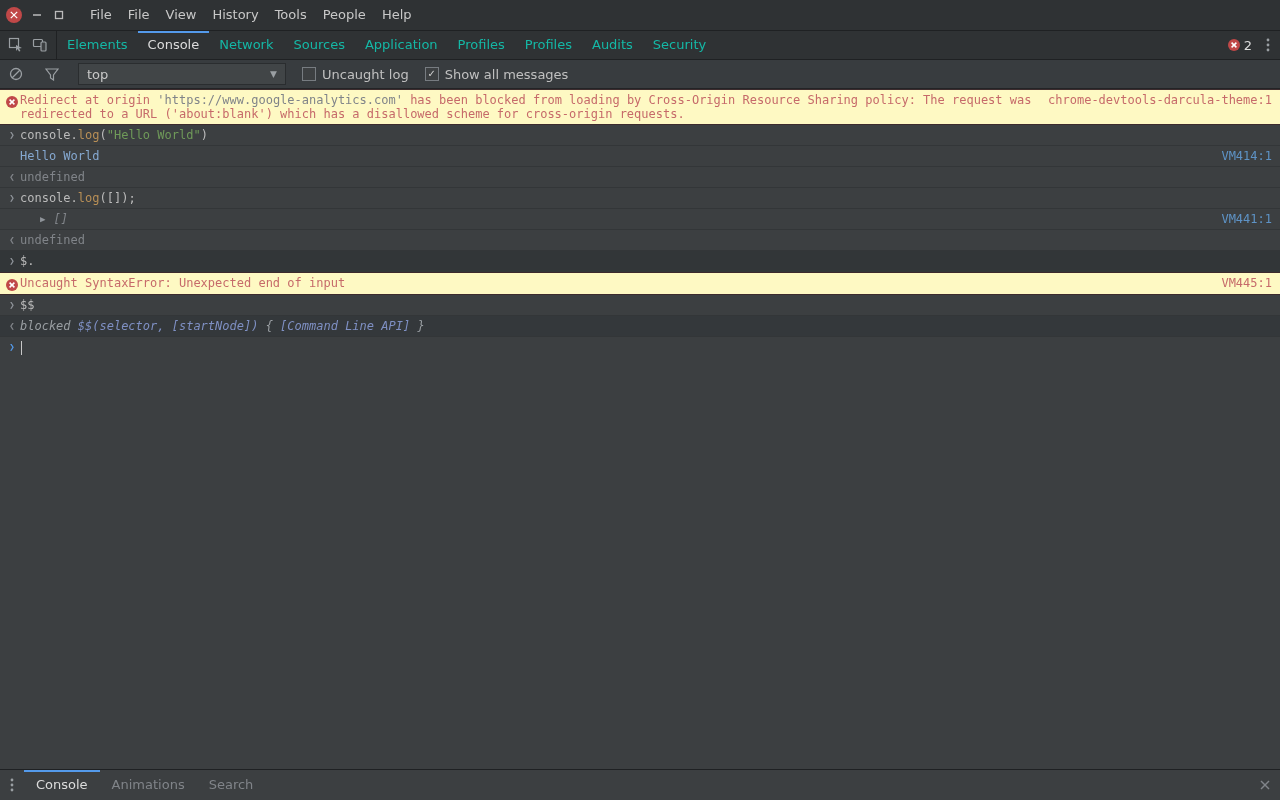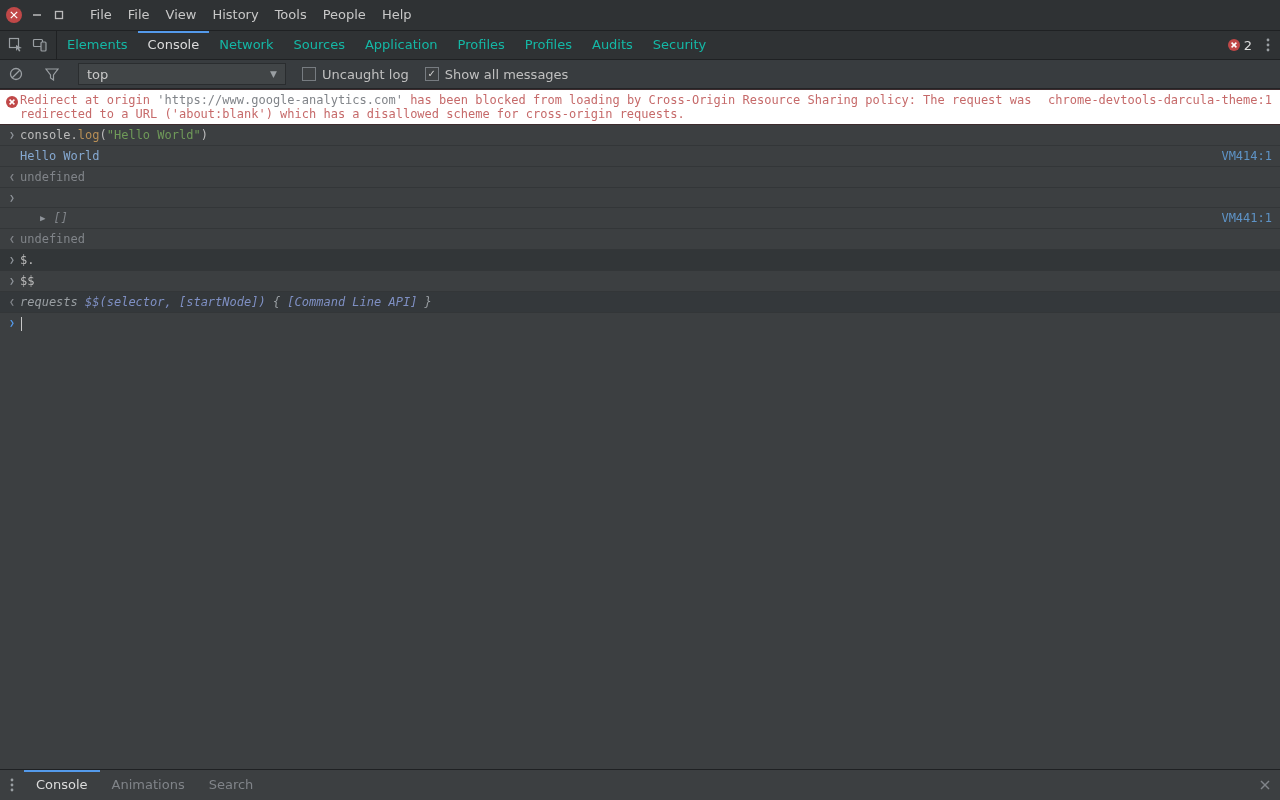--- a/index.html
+++ b/index.html
@@ -165,21 +165,21 @@
 .row .chevron.in { color:#549aeb; }
 .row .content { flex: 1; }
 .row .rhs {
   color:#5e93c6;
   padding-left: 12px;
   flex-shrink: 0;
 }
 .row .rhs.err { color:#c66a6a; }
 
 .errblock {
-  background: #ffffff;
+  background: #fef9c3;
   border-top: 1px solid #3d2b2d;
   border-bottom: 1px solid #3d2b2d;
 }
 .errblock .err-icon {
   display:inline-flex; align-items:center; justify-content:center;
   width:12px; height:12px; border-radius:50%;
   background:#c04848;
   margin-top:2px;
 }
 .errblock .err-icon svg{ width:6px; height:6px; stroke:#fff; stroke-width:2.5;}
@@ -373,20 +373,23 @@
     <div class="gutter">
         <span class="chevron" style="color:#808489;">❮</span>
       </div>
     <div class="content"><span class="tk-undef">undefined</span></div>
   </div>
 
   <div class="row">
     <div class="gutter">
         <span class="chevron">❯</span>
       </div>
+    <div class="content">
+      <span class="tk-obj">console</span><span class="tk-punct">.</span><span class="tk-method">log</span><span class="tk-punct">(</span><span class="tk-punct">[]</span><span class="tk-punct">);</span>
+    </div>
   </div>
   <div class="row">
     <div class="gutter"></div>
     <div class="content">
       <div class="nested-line">
         <span class="tri">▶</span>
         <span class="tk-arr">[]</span>
       </div>
     </div>
     <a class="rhs">VM441:1</a>
@@ -398,34 +401,46 @@
     <div class="content"><span class="tk-undef">undefined</span></div>
   </div>
 
   <div class="row selrow">
     <div class="gutter">
         <span class="chevron">❯</span>
       </div>
     <div class="content"><span class="tk-obj">$.</span></div>
   </div>
 
+  <div class="row errblock">
+    <div class="gutter">
+        <span class="err-icon">
+          <svg viewBox="0 0 10 10">
+            <line x1="1" y1="1" x2="9" y2="9"></line>
+            <line x1="9" y1="1" x2="1" y2="9"></line>
+          </svg>
+        </span>
+      </div>
+    <div class="content"><span class="errtext">Uncaught SyntaxError: Unexpected end of input</span></div>
+    <a class="rhs err">VM445:1</a>
+  </div>
 
   <div class="row">
     <div class="gutter">
         <span class="chevron">❯</span>
       </div>
     <div class="content"><span class="tk-obj">$$</span></div>
   </div>
 
   <div class="row funcrow">
     <div class="gutter">
         <span class="chevron" style="color:#808489;">❮</span>
       </div>
     <div class="content">
-      <span class="tk-ital">requests </span><span class="tk-itallite">$$(selector, [startNode])</span><span class="tk-ital"> { </span><span class="tk-italcmt">[Command Line API]</span><span class="tk-ital"> }</span>
+      <span class="tk-ital">blocked </span><span class="tk-itallite">$$(selector, [startNode])</span><span class="tk-ital"> { </span><span class="tk-italcmt">[Command Line API]</span><span class="tk-ital"> }</span>
     </div>
   </div>
 
   <div class="row" style="border-bottom:none;">
     <div class="gutter">
         <span class="chevron in">❯</span>
       </div>
     <div class="content"><span class="caret-blink"></span></div>
   </div>
 

